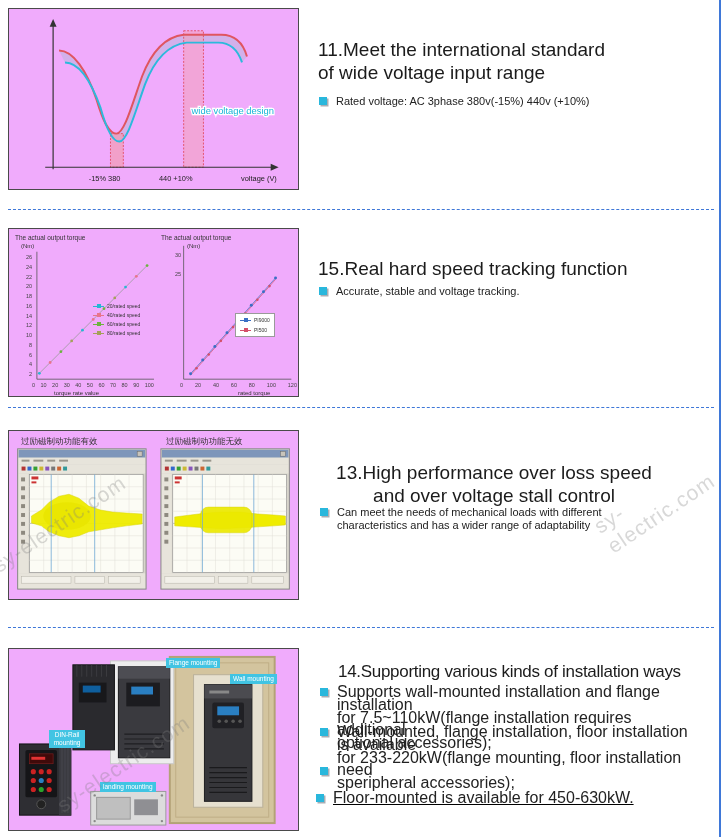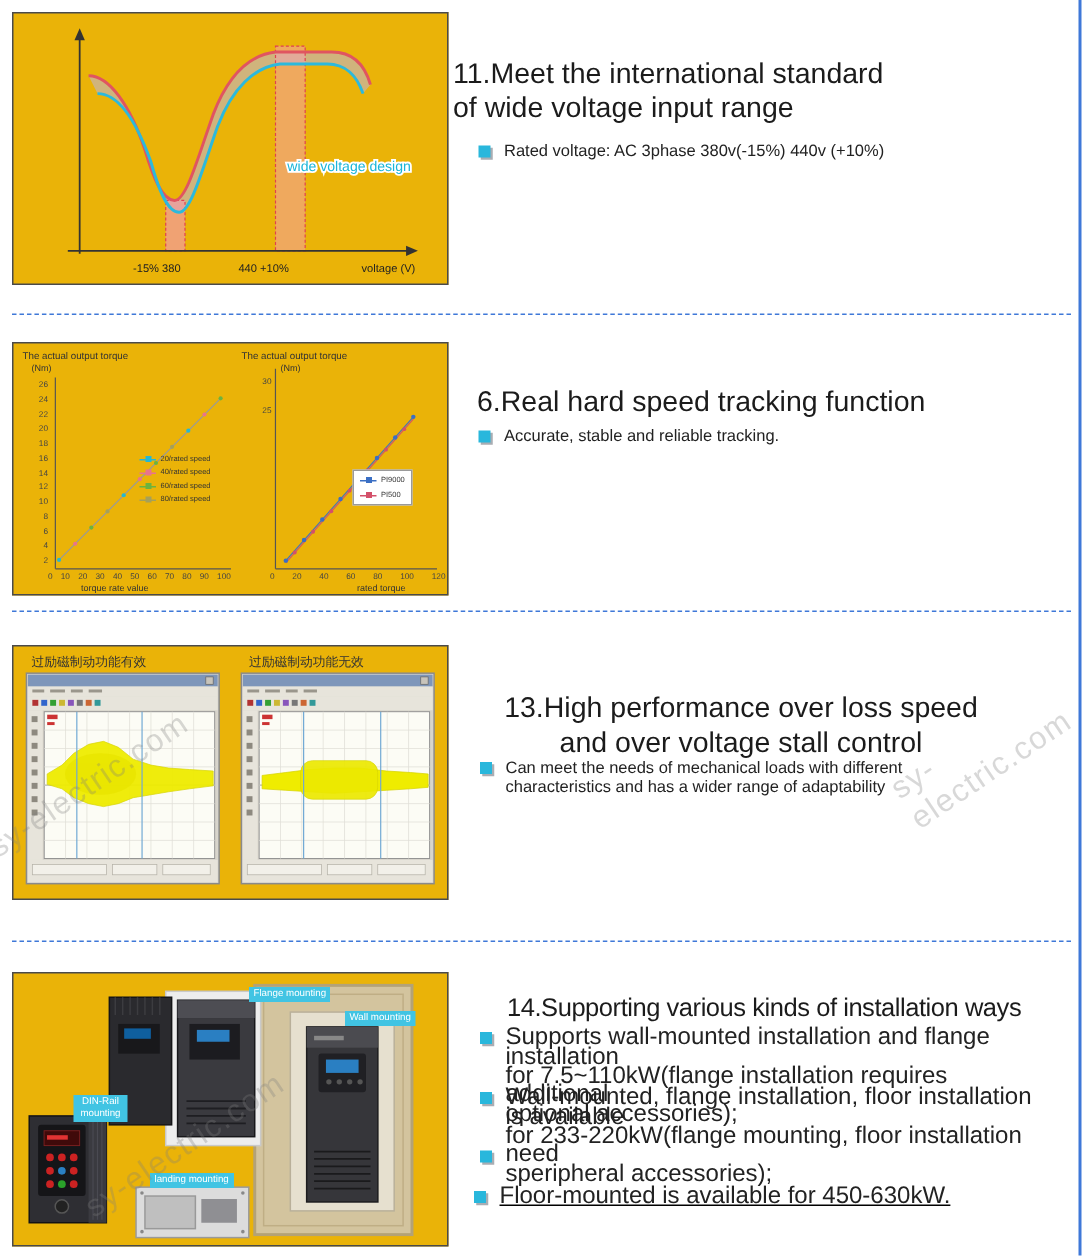--- a/index.html
+++ b/index.html
@@ -1,20 +1,20 @@
 <!DOCTYPE html>
 <html><head>
 <meta charset="utf-8">
 <style>
   * { margin:0; padding:0; box-sizing:border-box; }
   html,body { width:722px; height:837px; background:#ffffff; overflow:hidden;
               font-family:"Liberation Sans", sans-serif; }
   .page { position:absolute; inset:0; width:722px; height:837px; }
 
-  .figbox { position:absolute; border:1px solid #4a4a4a; background:#eab308; }
+  .figbox { position:absolute; border:1px solid #4a4a4a; background:#f0abfc; }
   .figbox svg { position:absolute; left:0; top:0; width:100%; height:100%; }
 
   .sep { position:absolute; left:8px; width:706px; height:0; border-top:1.5px dashed #3f78d8; }
   .right-line { position:absolute; right:1px; top:0; bottom:0; width:2px; background:#3f78d8; }
 
   .title { position:absolute; font-size:19px; color:#1b1b1b; line-height:23px; white-space:pre-line; }
   .title.narrow { font-size:17px; letter-spacing:-0.3px; }
   .title.center { text-align:center; }
 
   .brow { position:absolute; display:flex; gap:9px; align-items:flex-start; }
@@ -81,21 +81,21 @@
         <polygon points="264,156.5 272,160 264,163.5"></polygon>
         <polygon points="40.5,18 44,10 47.5,18"></polygon>
       </g>
       <text x="184" y="106" font-size="9.5" fill="#1ab5d8" style="paint-order:stroke;stroke:#ffffff;stroke-width:2.5px;">wide voltage design</text>
       <text x="96" y="174" font-size="7.5" fill="#222" text-anchor="middle">-15% 380</text>
       <text x="168" y="174" font-size="7.5" fill="#222" text-anchor="middle">440 +10%</text>
       <text x="234" y="174" font-size="7.5" fill="#222">voltage (V)</text>
     </svg>
   </div>
 
-  <div class="title" style="left:302px;top:38px;width:370px;">11.Meet the international standard
+  <div class="title" style="left:318px;top:38px;width:370px;">11.Meet the international standard
 of wide voltage input range</div>
   <div class="brow" style="left:319px;top:95px;width:370px;">
     <span class="bsq"></span>
     <span class="btxt">Rated voltage: AC 3phase 380v(-15%) 440v (+10%)</span>
   </div>
 
   <div class="sep" style="top:209px;"></div>
 
   <div class="figbox" style="left:8px;top:228px;width:291px;height:169px;">
     <svg viewBox="0 0 291 169">
@@ -235,24 +235,24 @@
       <div class="lgrow">
         <span class="mk">
             <span class="mkln" style="background-color: rgb(212, 80, 106);"></span>
             <span class="mkdot" style="background-color: rgb(212, 80, 106);"></span>
           </span>
         <span class="lbl">PI500</span>
       </div>
     </div>
   </div>
 
-  <div class="title" style="left:318px;top:257px;width:390px;">6.Real hard speed tracking function</div>
+  <div class="title" style="left:318px;top:257px;width:390px;">15.Real hard speed tracking function</div>
   <div class="brow" style="left:319px;top:285px;width:370px;">
     <span class="bsq"></span>
-    <span class="btxt">Accurate, stable and reliable tracking.</span>
+    <span class="btxt">Accurate, stable and voltage tracking.</span>
   </div>
 
   <div class="sep" style="top:407px;"></div>
 
   <div class="figbox" style="left:8px;top:430px;width:291px;height:170px;">
     <svg viewBox="0 0 291 170">
 
       <g transform="translate(8,18)">
         <rect x="0" y="0" width="130" height="142" fill="#d8d5cc" stroke="#8a8a8a"></rect>
         <rect x="1" y="1" width="128" height="8" fill="#7e96ba"></rect>

